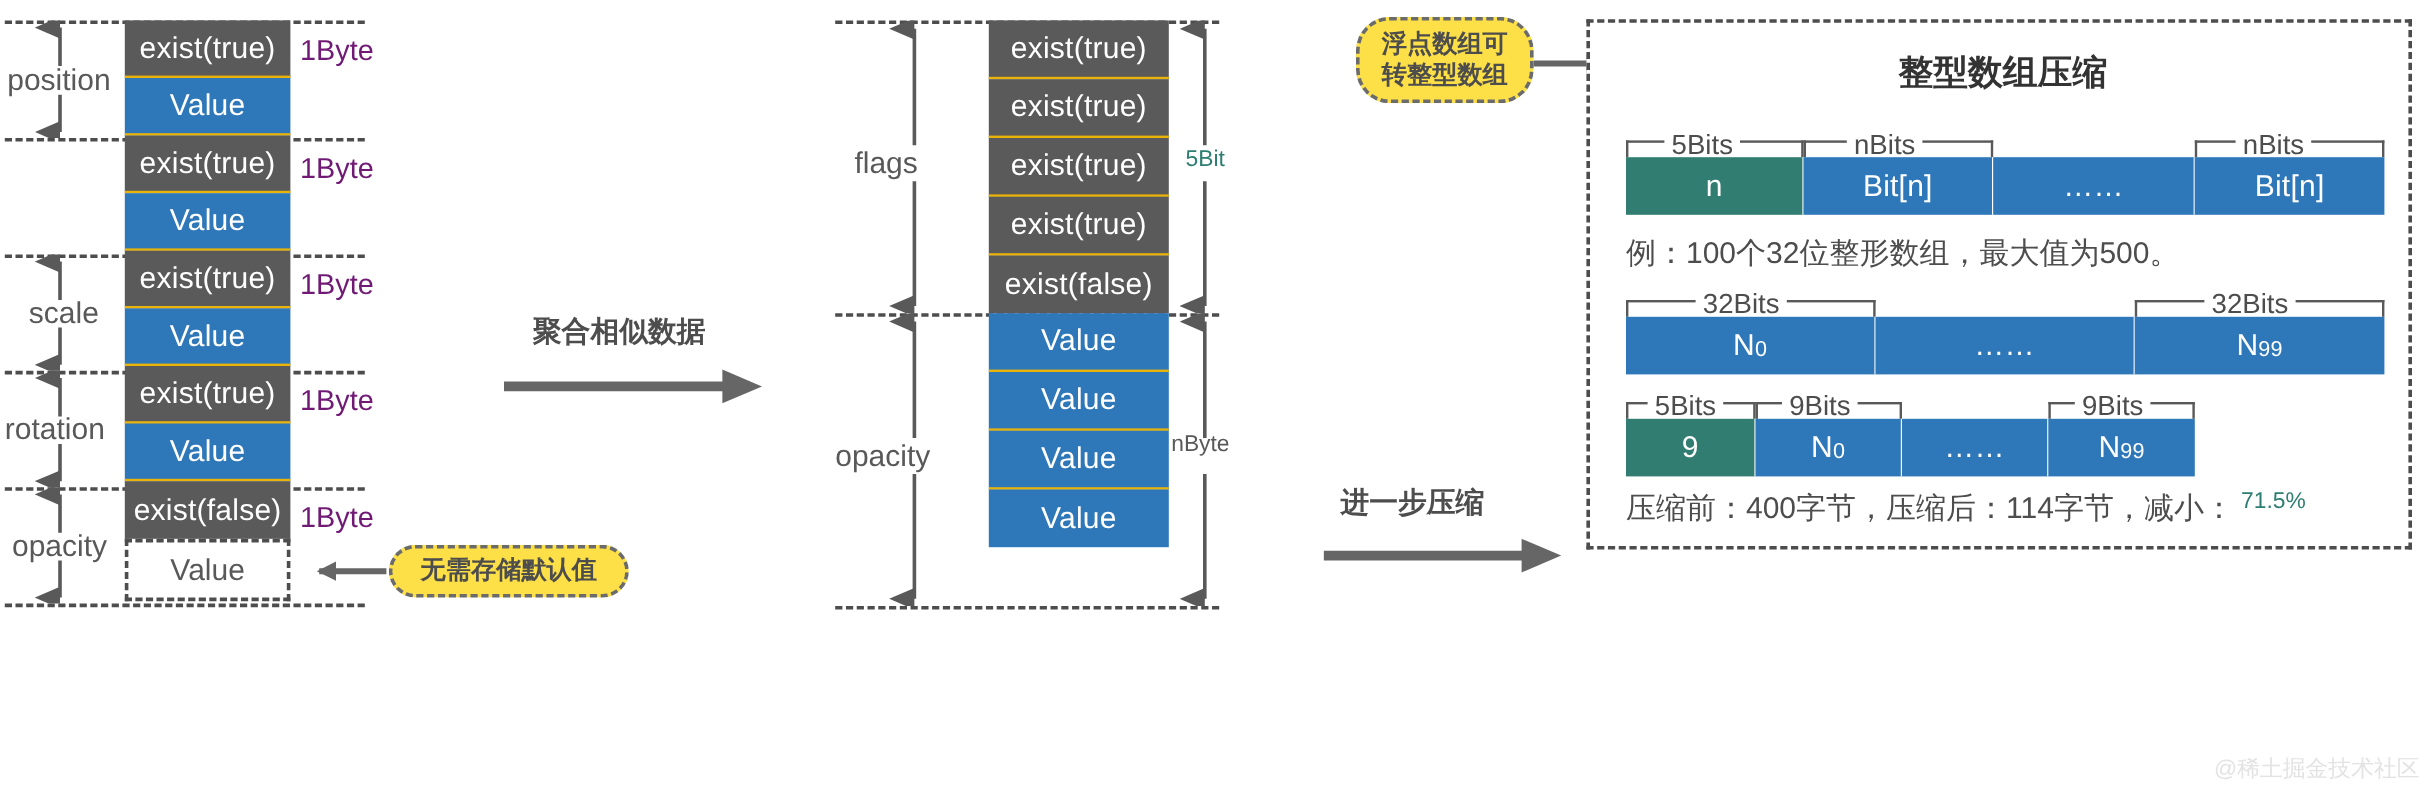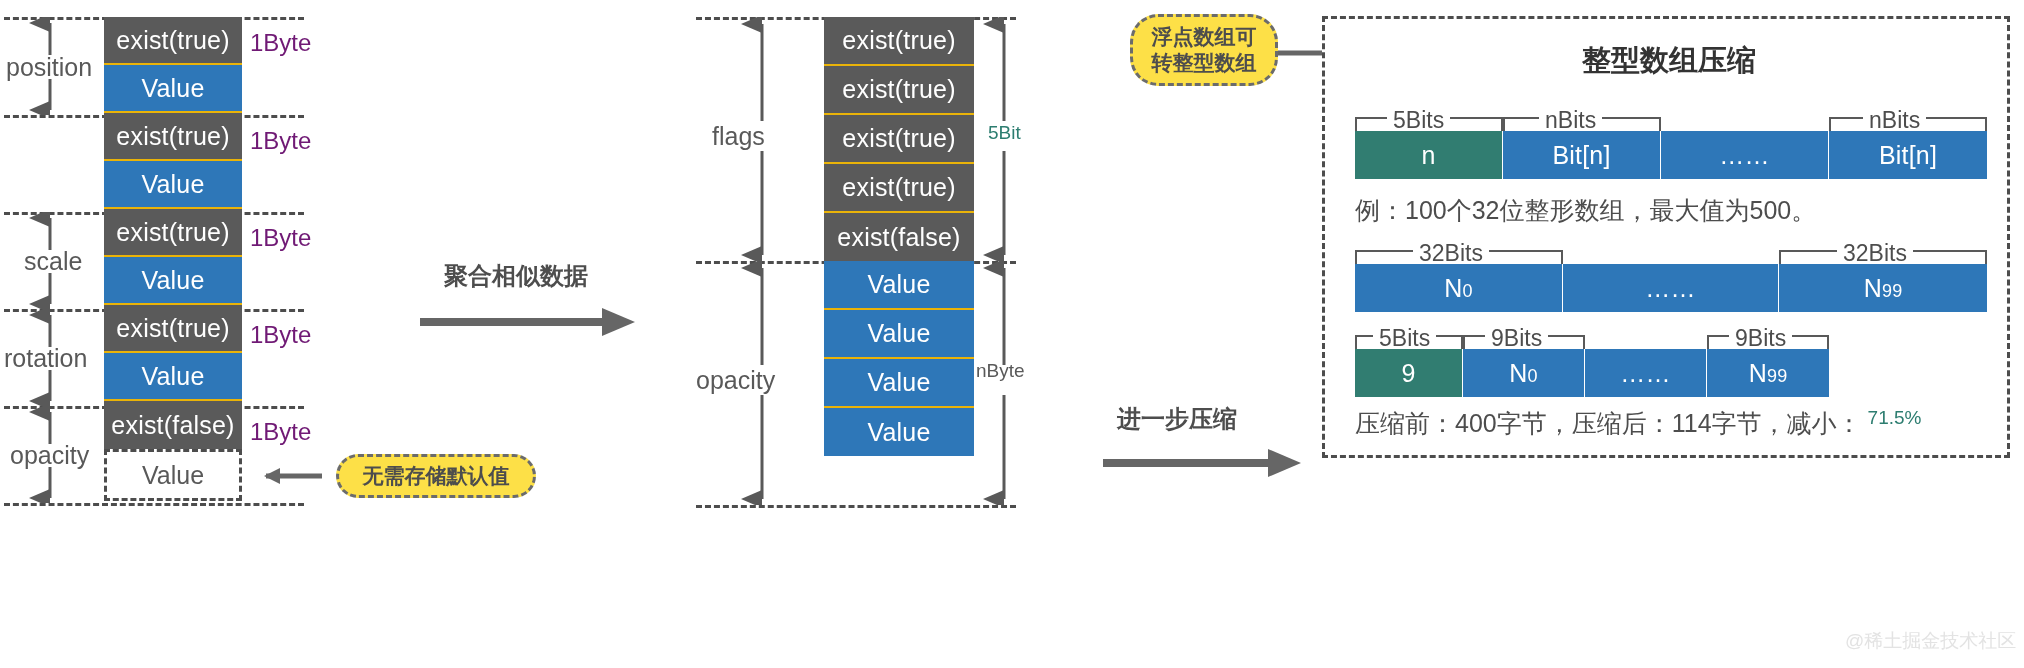--- a/index.html
+++ b/index.html
@@ -137,21 +137,21 @@
       <span class="side-label">Value</span>
     </div>
 
     <div class="byte-label abs" style="left:250px;top:29px;">1Byte</div>
     <div class="byte-label abs" style="left:250px;top:127px;">1Byte</div>
     <div class="byte-label abs" style="left:250px;top:224px;">1Byte</div>
     <div class="byte-label abs" style="left:250px;top:321px;">1Byte</div>
     <div class="byte-label abs" style="left:250px;top:418px;">1Byte</div>
   </div>
 
-  <div class="abs rounded-callout" style="left:336px;top:454px;width:200px;height:44px;">
+  <div class="abs rounded-callout" style="left:324px;top:454px;width:200px;height:44px;">
     <span>无需存储默认值</span>
   </div>
   <svg class="abs" style="left:244px;top:462px;" width="80" height="28">
     <line x1="78" y1="14" x2="22" y2="14" stroke="#666" stroke-width="5"></line>
     <path d="M20,14 L36,6 L36,22 Z" fill="#666"></path>
   </svg>
 
   <div class="abs" style="left:430px;top:260px;width:240px;height:90px;">
     <div class="arrow-cn abs" style="left:14px;top:0px;">聚合相似数据</div>
     <svg class="abs" style="left:-10px;top:44px;" width="230" height="36">

